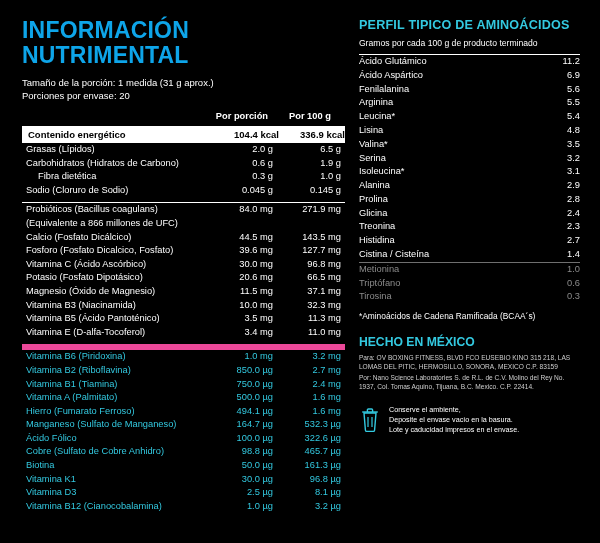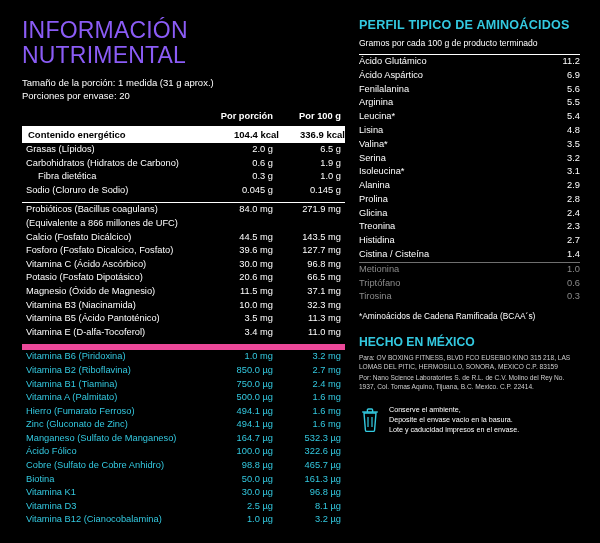--- a/index.html
+++ b/index.html
@@ -9,33 +9,33 @@
     font-family:"Liberation Sans", sans-serif;
     color:#fff;
     overflow:hidden;
   }
   .page{position:relative;width:600px;height:543px;box-sizing:border-box;padding:18px 20px 10px 22px;}
   .cols{display:flex;gap:0;}
   .left{width:336px;}
   .right{width:230px;padding-left:14px;}
 
   h1.title{
-    font-size:23px;line-height:25px;font-weight:normal;letter-spacing:.2px;
-    margin:0 0 8px 0;color:#8b5cf6;
+    font-size:23px;line-height:25px;font-weight:bold;letter-spacing:.2px;
+    margin:0 0 8px 0;color:#0ea5e9;
   }
   .sub{font-size:9.5px;line-height:13px;color:#fff;margin:0;}
 
   table{border-collapse:collapse;width:100%;}
   td{font-size:9.3px;line-height:11.4px;padding:1.1px 0;vertical-align:bottom;}
   .name{text-align:left;padding-left:4px;}
   .v1{text-align:right;width:62px;padding-right:6px;white-space:nowrap;}
   .v2{text-align:right;width:62px;padding-right:4px;white-space:nowrap;}
   .indent{padding-left:16px;}
 
-  .hdrrow td{font-size:9.3px;font-weight:bold;padding-bottom:3px;}
+  .hdrrow td{font-size:9.3px;font-weight:bold;padding-bottom:3px;text-align:center;}
   .thin-top{border-top:1px solid #fff;}
   .spacer td{height:5px;padding:0;border:0;}
 
   .energy{background:#ffffff;color:#000;}
   .energy td{font-weight:bold;font-size:9.5px;padding:3px 0;}
   .energy .name{padding-left:6px;}
 
   .cyan{color:#33c9e0;}
   .cyan-rule{border-top:6px solid #ec4899;}
 
@@ -178,25 +178,20 @@
           <td class="v1 cyan">750.0 µg</td>
           <td class="v2 cyan">2.4 mg</td>
         </tr>
         <tr>
           <td class="name cyan">Vitamina A (Palmitato)</td>
           <td class="v1 cyan">500.0 µg</td>
           <td class="v2 cyan">1.6 mg</td>
         </tr>
         <tr>
           <td class="name cyan">Hierro (Fumarato Ferroso)</td>
-          <td class="v1 cyan">494.1 µg</td>
-          <td class="v2 cyan">1.6 mg</td>
-        </tr>
-        <tr>
-          <td class="name cyan">Zinc (Gluconato de Zinc)</td>
           <td class="v1 cyan">494.1 µg</td>
           <td class="v2 cyan">1.6 mg</td>
         </tr>
         <tr>
           <td class="name cyan">Manganeso (Sulfato de Manganeso)</td>
           <td class="v1 cyan">164.7 µg</td>
           <td class="v2 cyan">532.3 µg</td>
         </tr>
         <tr>
           <td class="name cyan">Ácido Fólico</td>

